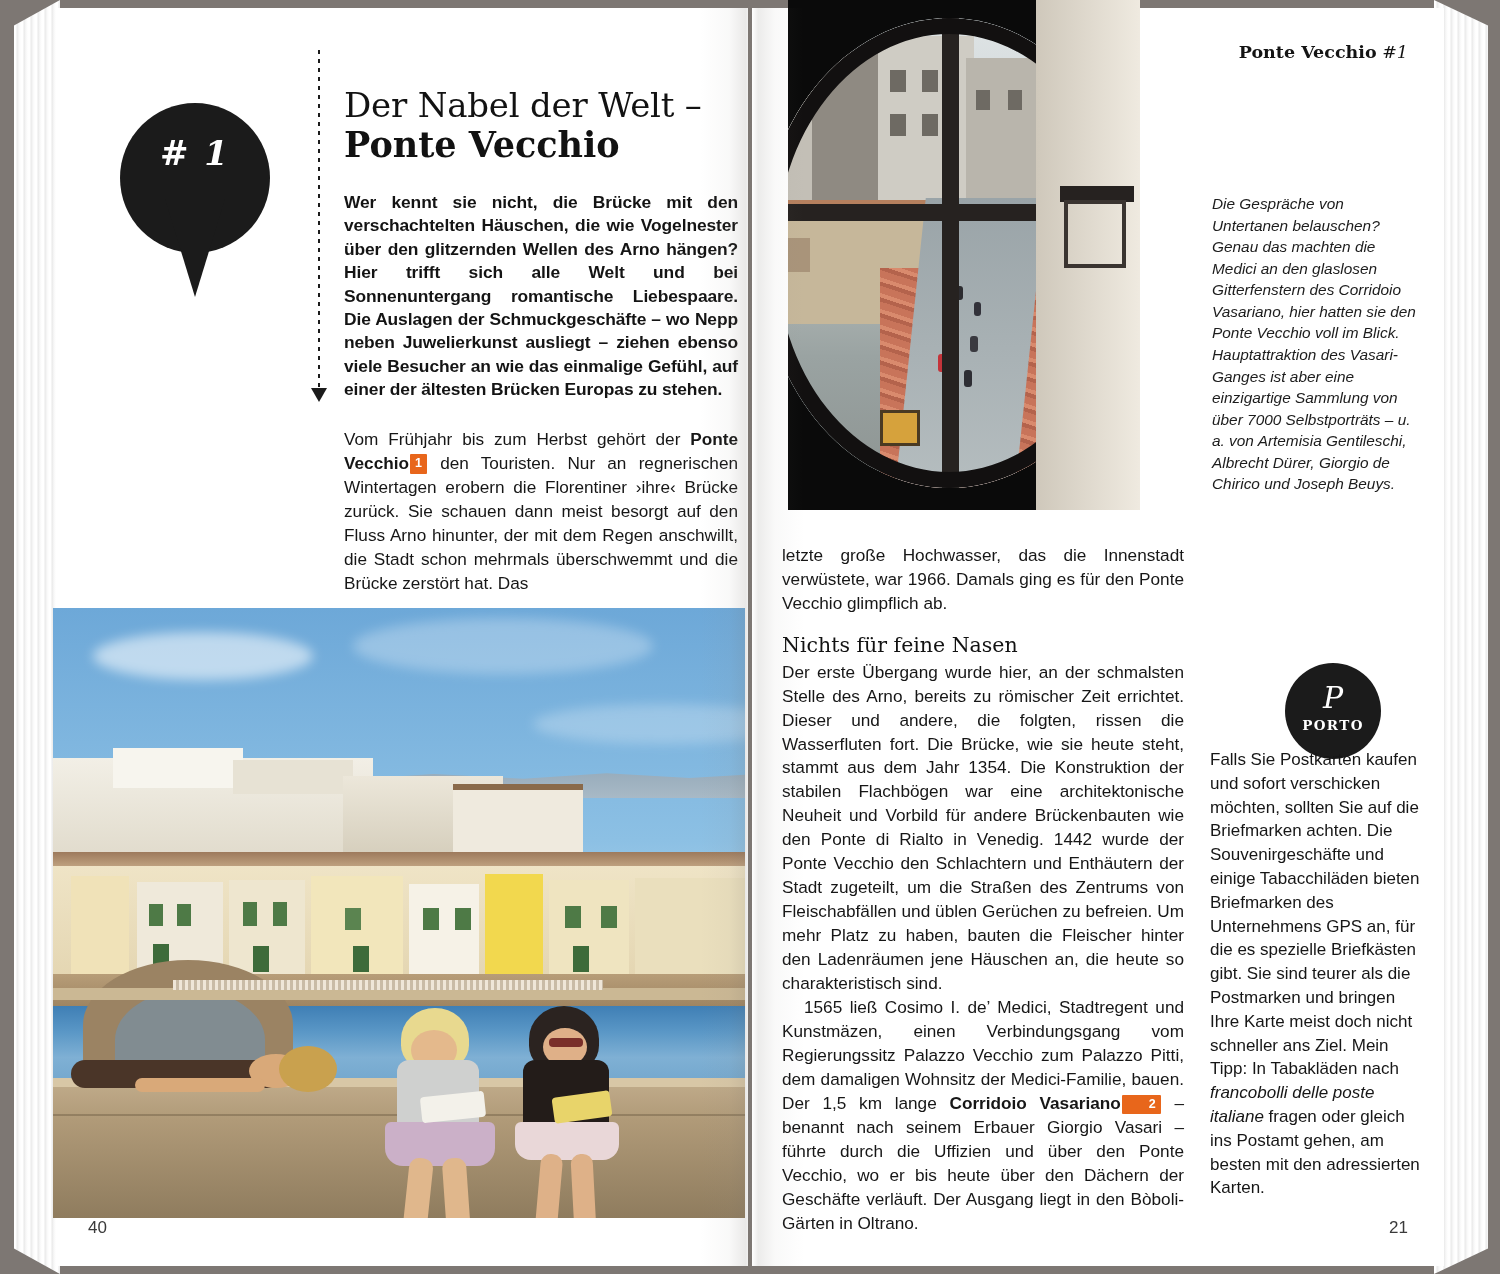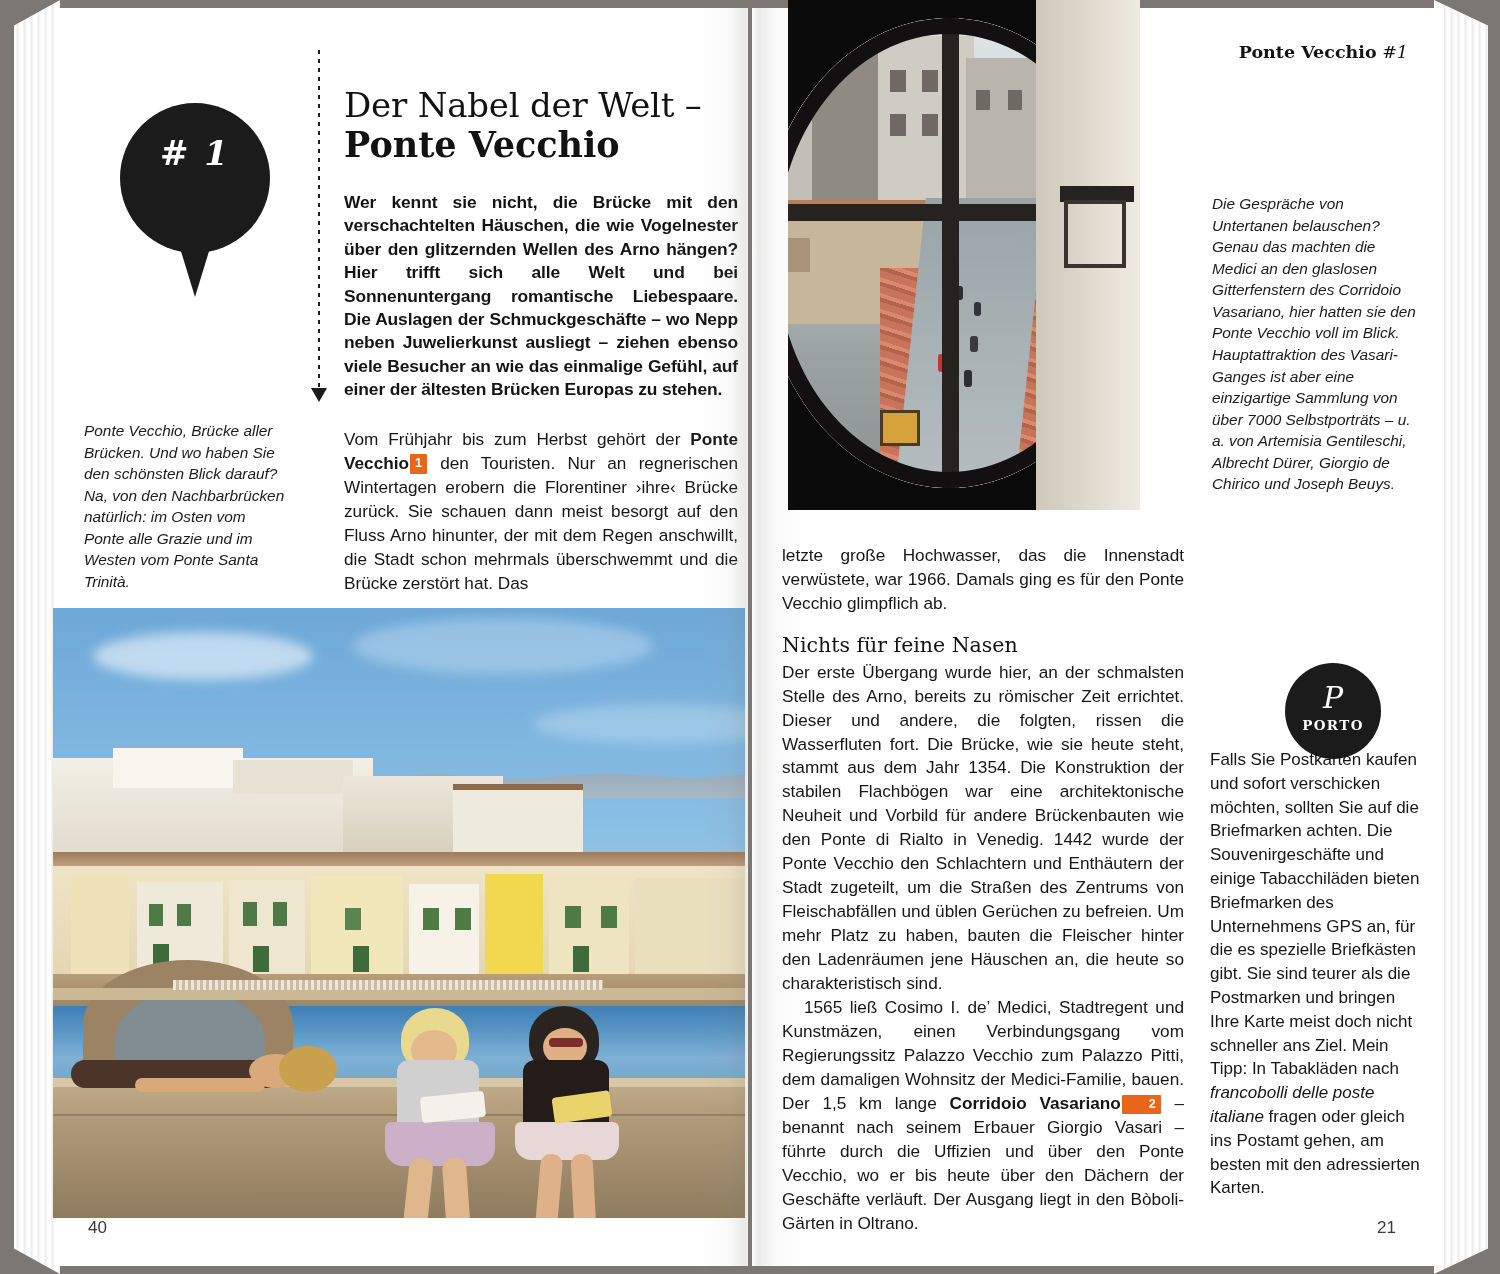--- a/index.html
+++ b/index.html
@@ -106,21 +106,21 @@
   }
   b.strong{font-weight:700;}
 
   
   .photoL{position:absolute;left:-3px;top:600px;width:692px;height:610px;overflow:hidden;}
 
   .pgnum{
     position:absolute;bottom:28px;font-size:17px;color:#3a3a3a;
   }
   .pgnum.l{left:32px;}
-  .pgnum.r{right:48px;}
+  .pgnum.r{right:36px;}
 
   
   .runhead{
     position:absolute;right:36px;top:34px;
     font-family:"DejaVu Serif",serif;font-size:17.5px;color:#141414;
   }
   .runhead b{font-weight:700;}
   .runhead i{font-style:italic;font-weight:400;}
 
   .photoR{position:absolute;left:36px;top:-8px;width:352px;height:510px;overflow:hidden;background:#000;}
@@ -185,21 +185,20 @@
         <div class="arrow"></div>
       </div>
 
       <div class="headline">
         <span class="l1">Der Nabel der Welt –</span>
         <span class="l2">Ponte Vecchio</span>
       </div>
 
       <div class="lead">Wer kennt sie nicht, die Brücke mit den verschachtelten Häuschen, die wie Vogelnester über den glitzernden Wellen des Arno hängen? Hier trifft sich alle Welt und bei Sonnenuntergang romantische Liebespaare. Die Auslagen der Schmuckgeschäfte – wo Nepp neben Juwelierkunst ausliegt – ziehen ebenso viele Besucher an wie das einmalige Gefühl, auf einer der ältesten Brücken Europas zu stehen.</div>
 
-      <div class="sidecap">Ponte Vecchio, Brücke aller Brücken. Und wo haben Sie den schönsten Blick darauf? Na, von den Nachbarbrücken natürlich: im Osten vom Ponte alle Grazie und im Westen vom Ponte Santa Trinità.</div>
 
       <div class="bodyL"><span>Vom Frühjahr bis zum Herbst gehört der </span><b class="strong">Ponte Vecchio</b><span class="marker">1</span><span> den Touristen. Nur an regnerischen Wintertagen erobern die Florentiner ›ihre‹ Brücke zurück. Sie schauen dann meist besorgt auf den Fluss Arno hinunter, der mit dem Regen anschwillt, die Stadt schon mehrmals überschwemmt und die Brücke zerstört hat. Das</span></div>
 
       <div class="photoL">
         <div class="sky"></div>
         <div class="cloud" style="left:40px;top:24px;width:220px;height:48px;"></div>
         <div class="cloud" style="left:300px;top:10px;width:300px;height:56px;opacity:.5;"></div>
         <div class="cloud" style="left:480px;top:96px;width:260px;height:40px;opacity:.45;"></div>
         <div class="hills"></div>
 

